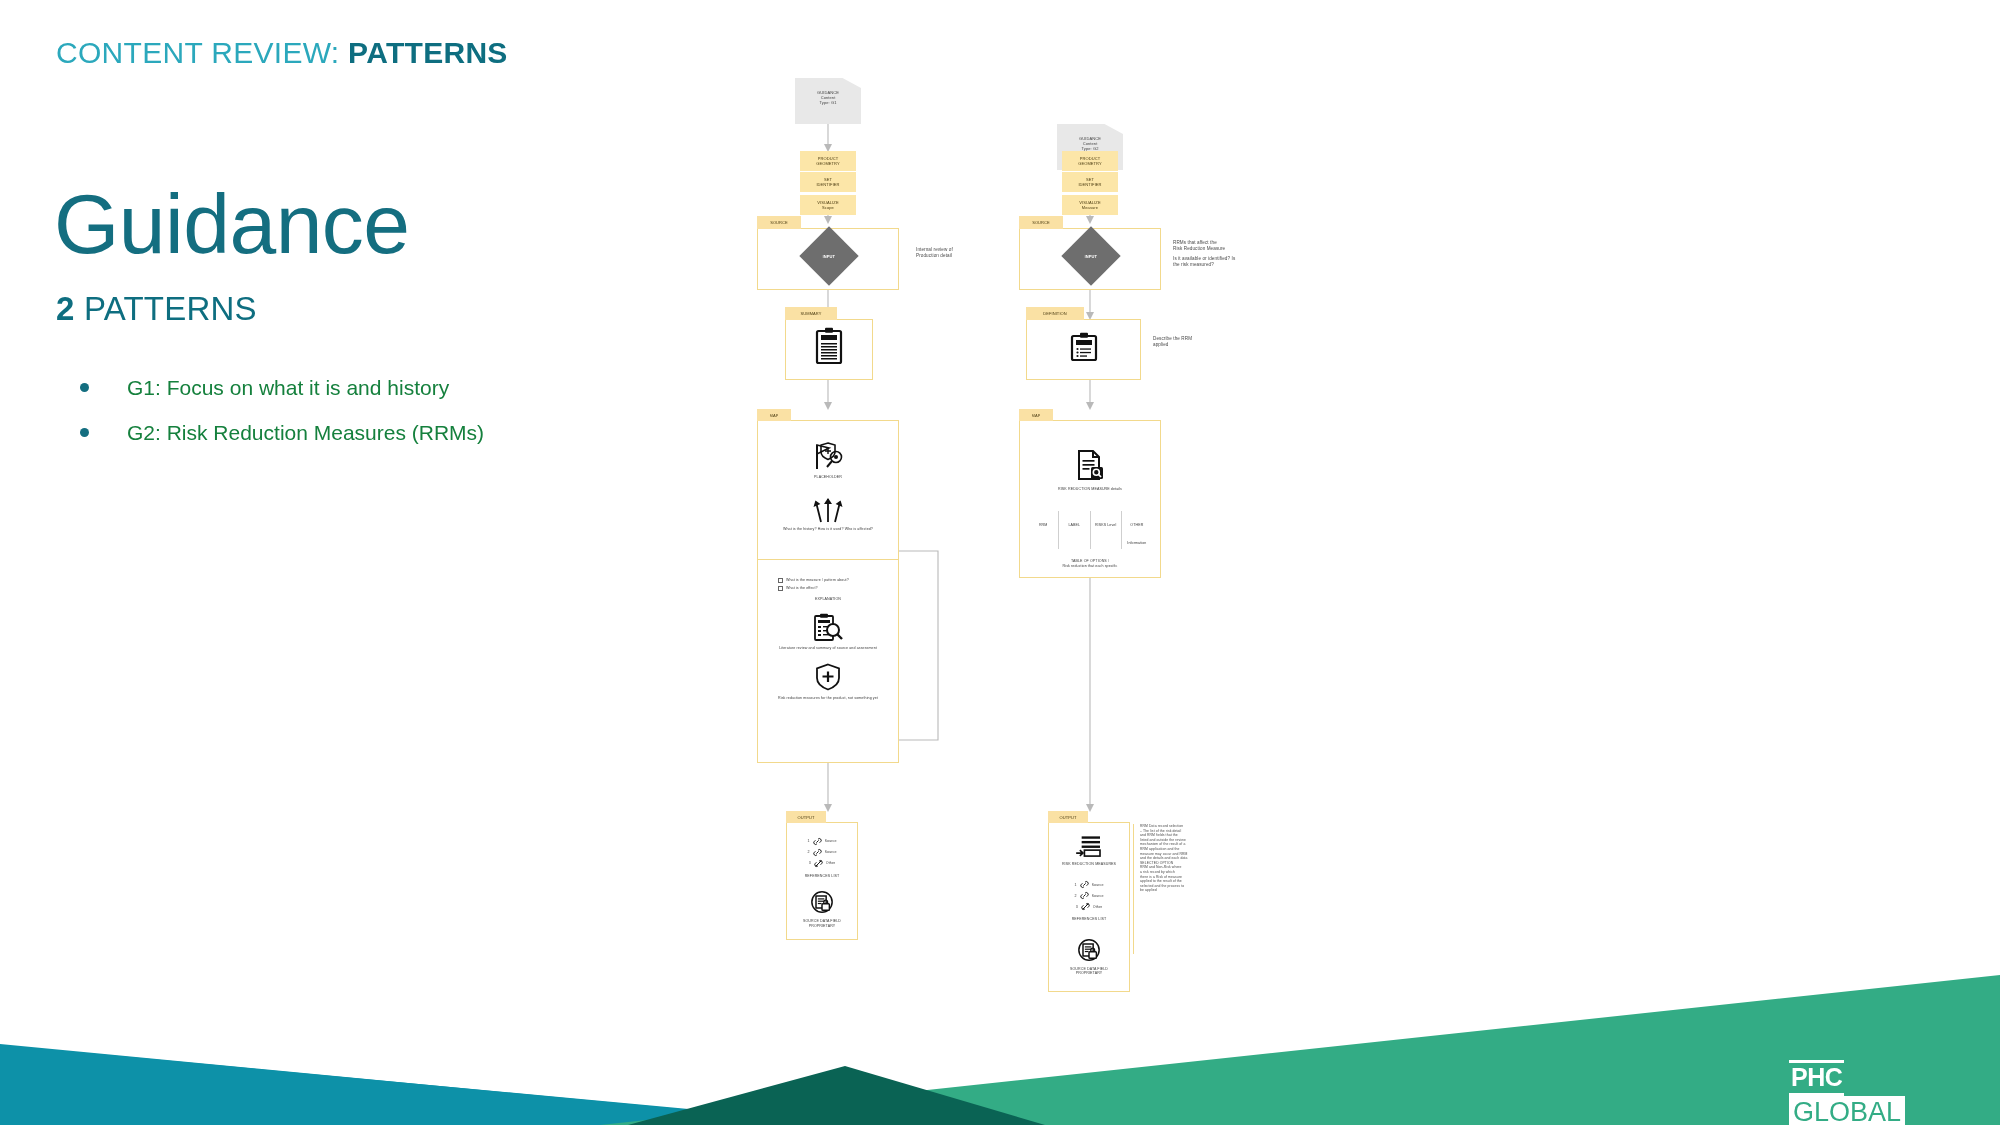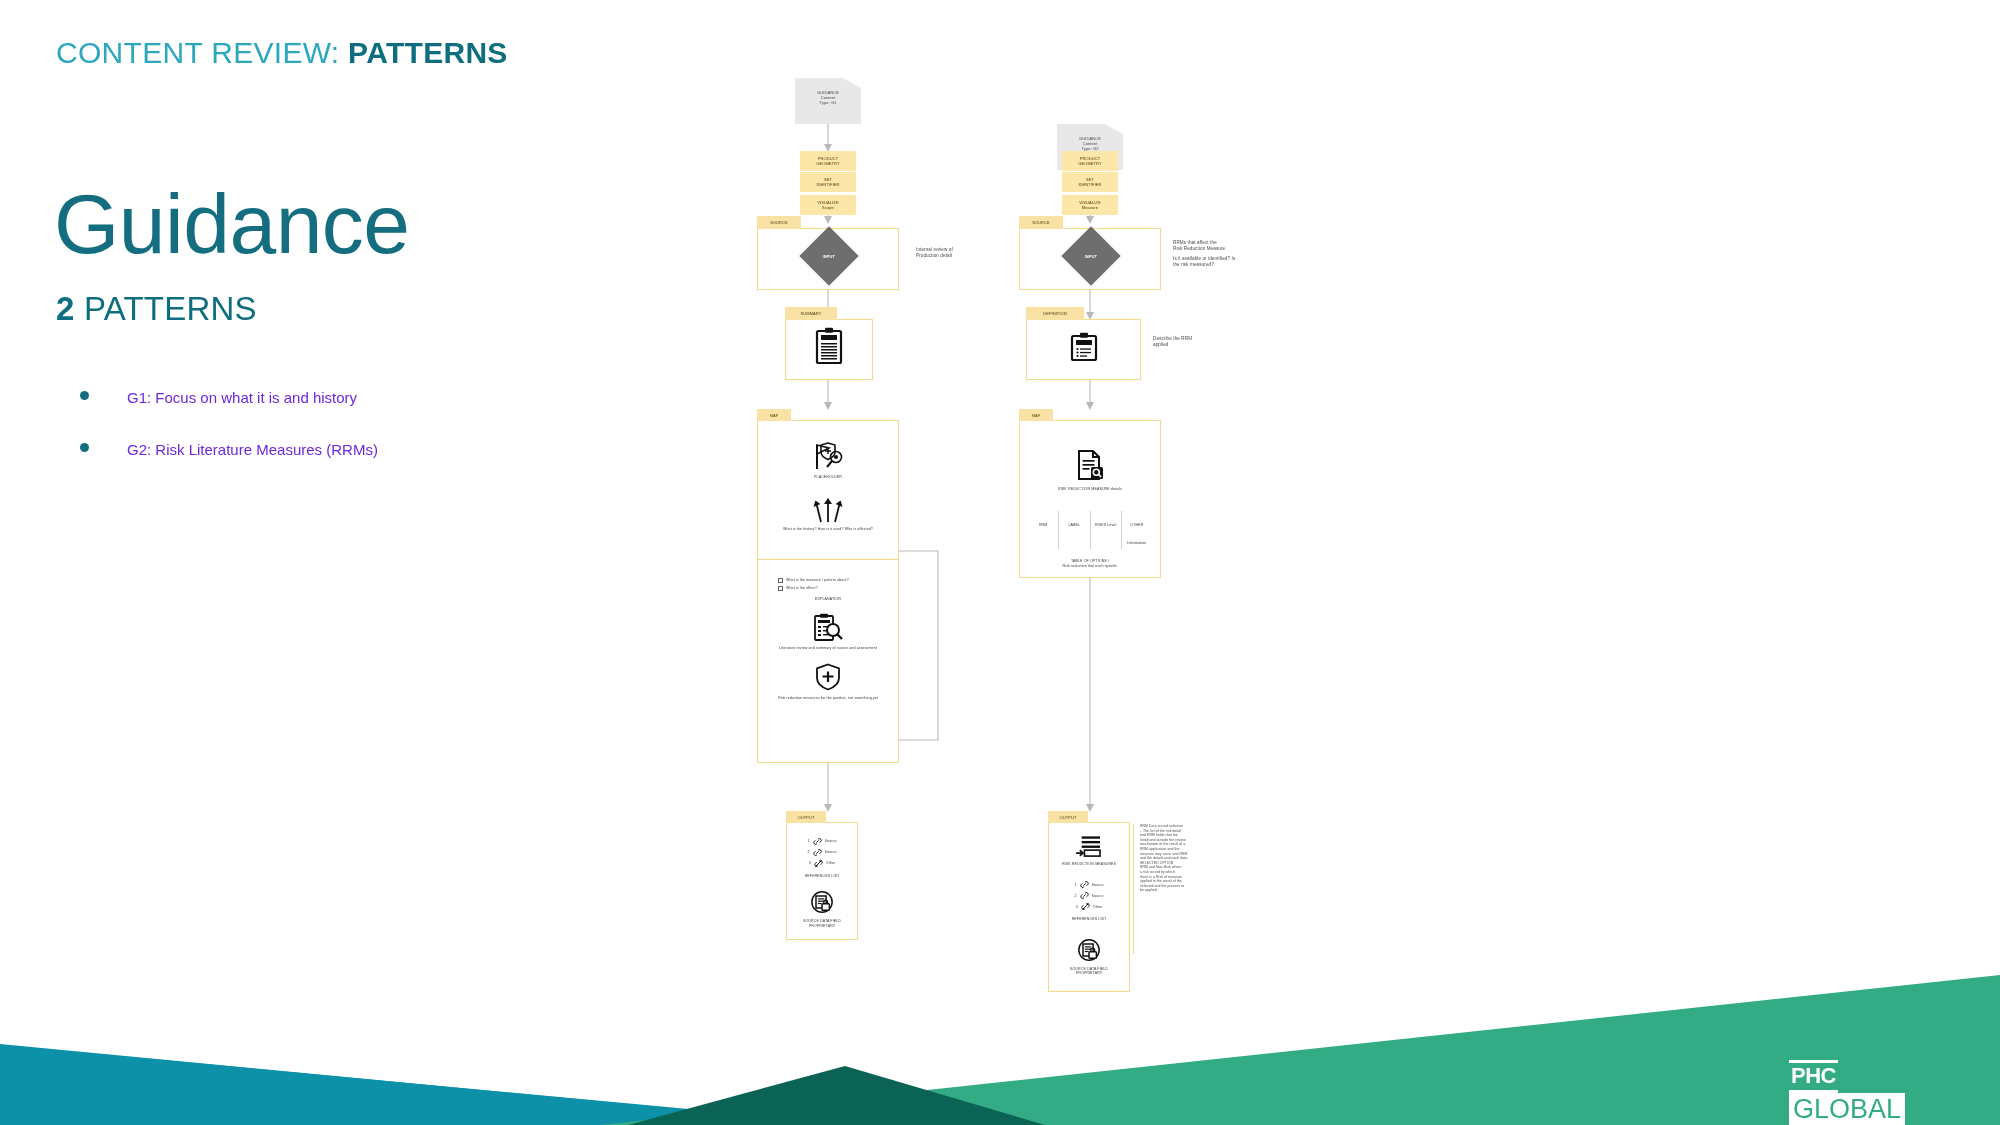--- a/index.html
+++ b/index.html
@@ -43,38 +43,38 @@
   }
   #title-sub .num { font-weight:700; }
 
   #bullets { position:absolute; left:80px; top:375px; width:520px; }
   .bullet-row { display:flex; align-items:baseline; margin-bottom:19px; }
   .bullet-dot {
     width:9px; height:9px; border-radius:50%;
     background:#146E80; flex:0 0 auto; margin-right:38px;
     position:relative; top:-3px;
   }
-  .bullet-text { font-size:15px; color:#6d28d9; line-height:1.25; white-space:nowrap;margin-top:14px; }
+  .bullet-text { font-size:21px; color:#15803d; line-height:1.25; white-space:nowrap; }
 
   
   #footer-note {
     position:absolute; left:27px; top:1075px;
     font-size:20px; color:#53B6C5; white-space:nowrap;
   }
 
   
   #logo { position:absolute; left:1789px; top:1060px; width:160px; height:42px; }
   #logo .phc-wrap {
     display:inline-block;
     border-top:3px solid #ffffff; border-bottom:3px solid #ffffff;
     padding:1px 0; vertical-align:middle;
   }
   #logo .phc {
     display:inline-block; color:#ffffff; font-weight:700;
-    font-size:22px; letter-spacing:-0.5px; line-height:1.0;
+    font-size:25px; letter-spacing:-0.5px; line-height:1.0;
     padding:1px 2px 2px 2px;
   }
   #logo .global {
     display:inline-block; background:#ffffff; color:#33AC85;
     font-weight:400; font-size:27px; letter-spacing:0px;
     padding:3px 4px 4px 4px; line-height:1.0; vertical-align:middle;
   }
 
   
   #flow { position:absolute; left:0; top:0; width:2000px; height:1125px; }
@@ -182,21 +182,21 @@
     <span class="num">2</span><span> PATTERNS</span>
   </div>
 
   <div id="bullets">
     <div class="bullet-row">
       <span class="bullet-dot"></span>
       <span class="bullet-text">G1: Focus on what it is and history</span>
     </div>
     <div class="bullet-row">
       <span class="bullet-dot"></span>
-      <span class="bullet-text">G2: Risk Literature Measures (RRMs)</span>
+      <span class="bullet-text">G2: Risk Reduction Measures (RRMs)</span>
     </div>
   </div>
 
 
   <div id="logo">
     <span class="phc-wrap"><span class="phc">PHC</span></span><span class="global">GLOBAL</span>
   </div>
 
   <div id="flow">
 

